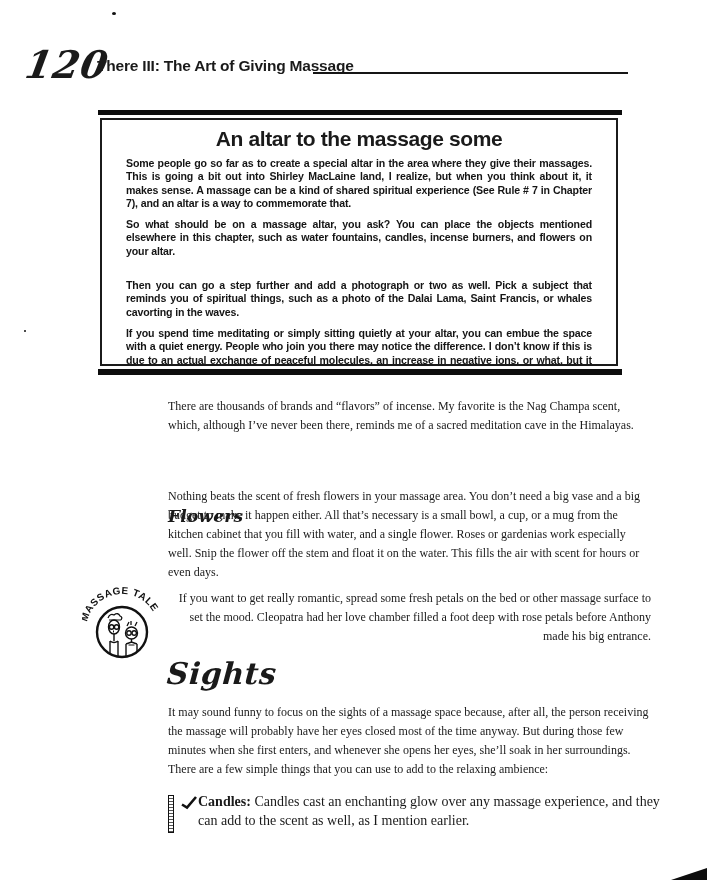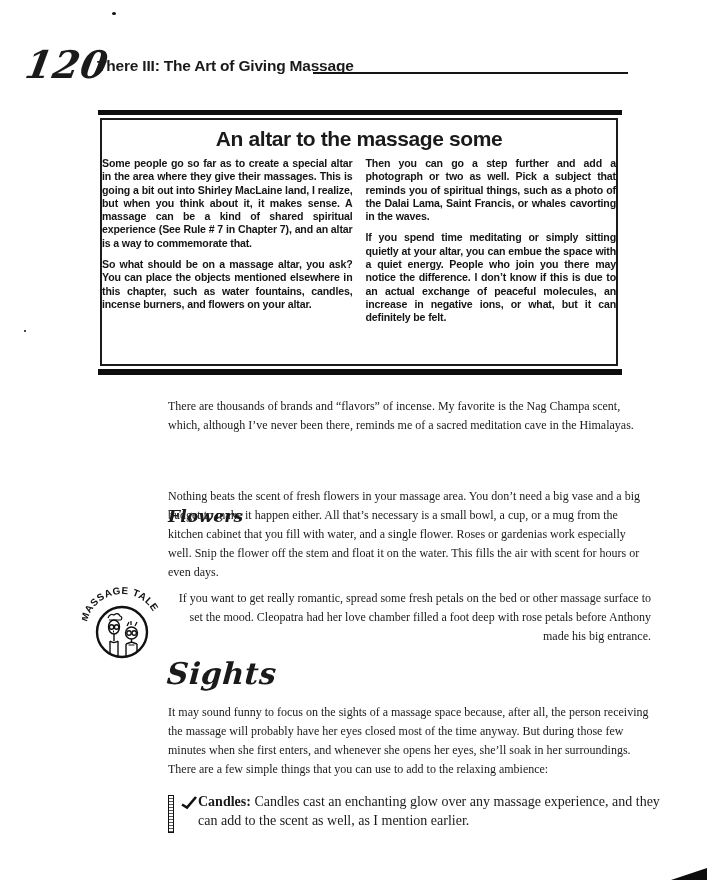--- a/index.html
+++ b/index.html
@@ -26,21 +26,21 @@
   .sb-bar.bottom{top:369px;height:6px;}
   .sidebar{
     position:absolute;left:100px;top:118px;width:518px;height:248px;
     border:2px solid #1b1b1b;box-sizing:border-box;overflow:hidden;
     font-family:"Liberation Sans",sans-serif;
   }
   .sidebar-title{
     margin:7px 10px 6px;text-align:center;
     font-size:21px;font-weight:700;letter-spacing:-0.4px;
   }
-  .sidebar-cols{display:flex;gap:13px;padding:0 0;}
+  .sidebar-cols{display:flex;gap:13px;padding:0 24px;flex-direction:column;}
   .sidebar-col{flex:1;}
   .sidebar-col p{
     margin:0 0 8px;font-size:10.6px;line-height:13.3px;font-weight:700;
     letter-spacing:-0.15px;text-align:justify;color:#151515;
   }
   
   .btxt{position:absolute;font-size:12px;line-height:19px;}
   .btxt p{margin:0;}
   .minor-head{
     position:absolute;font-family:"DejaVu Serif",serif;font-style:italic;

